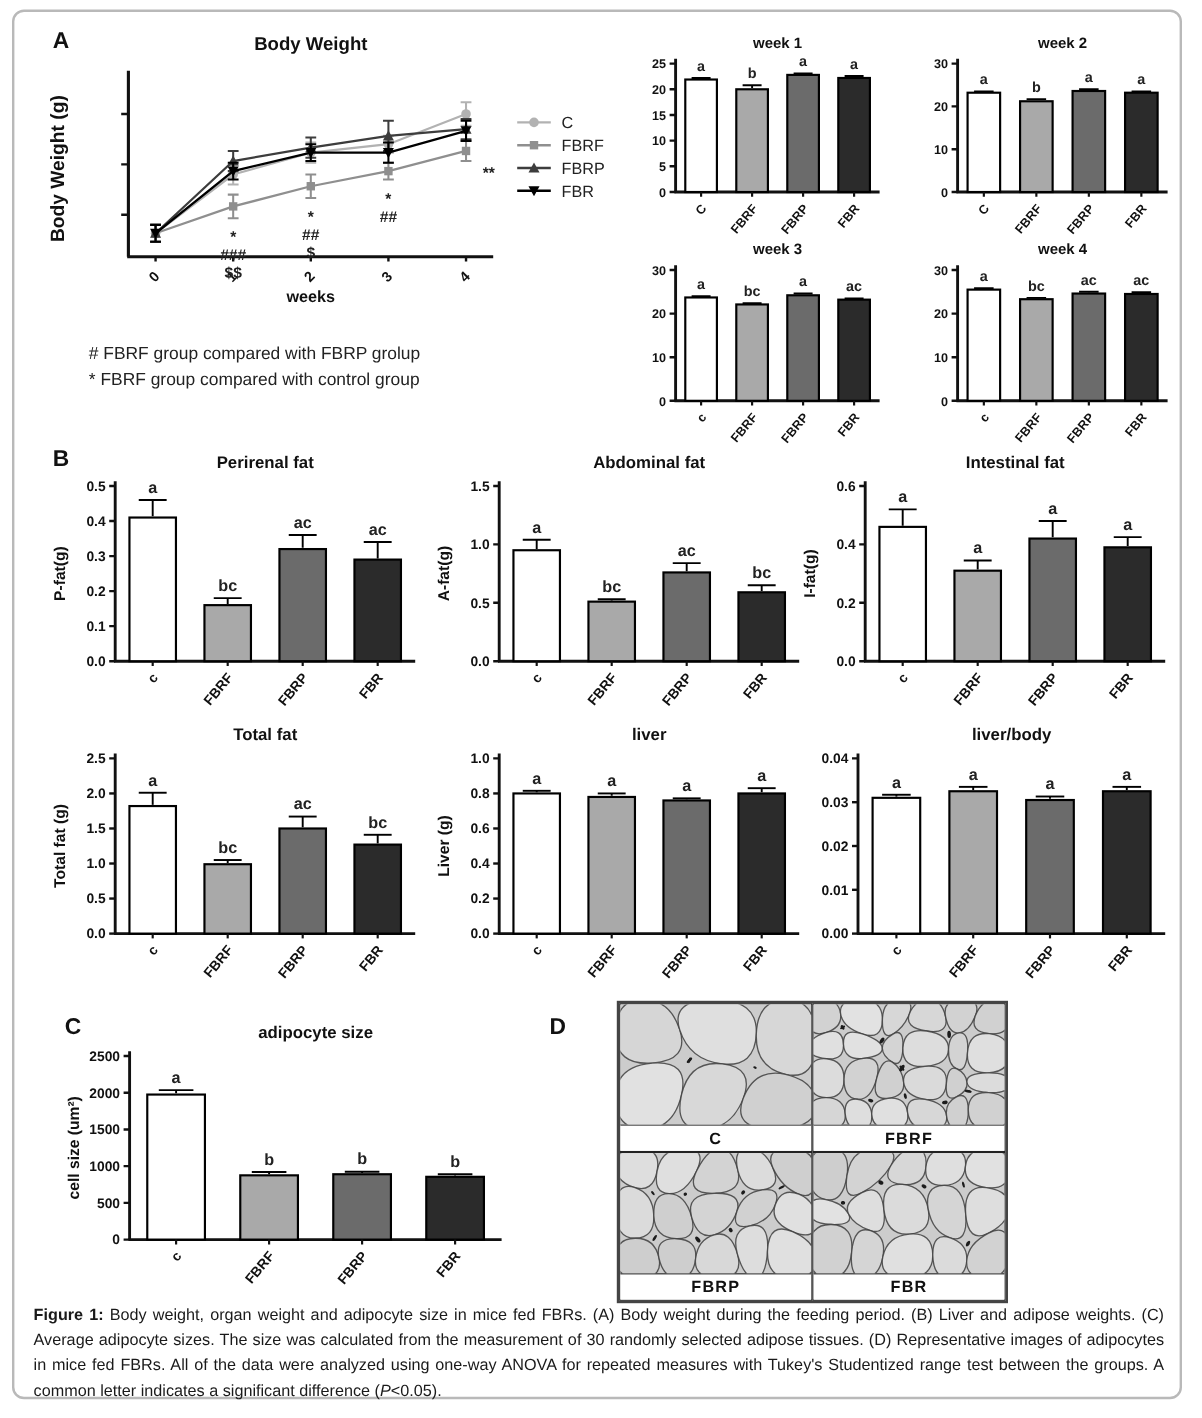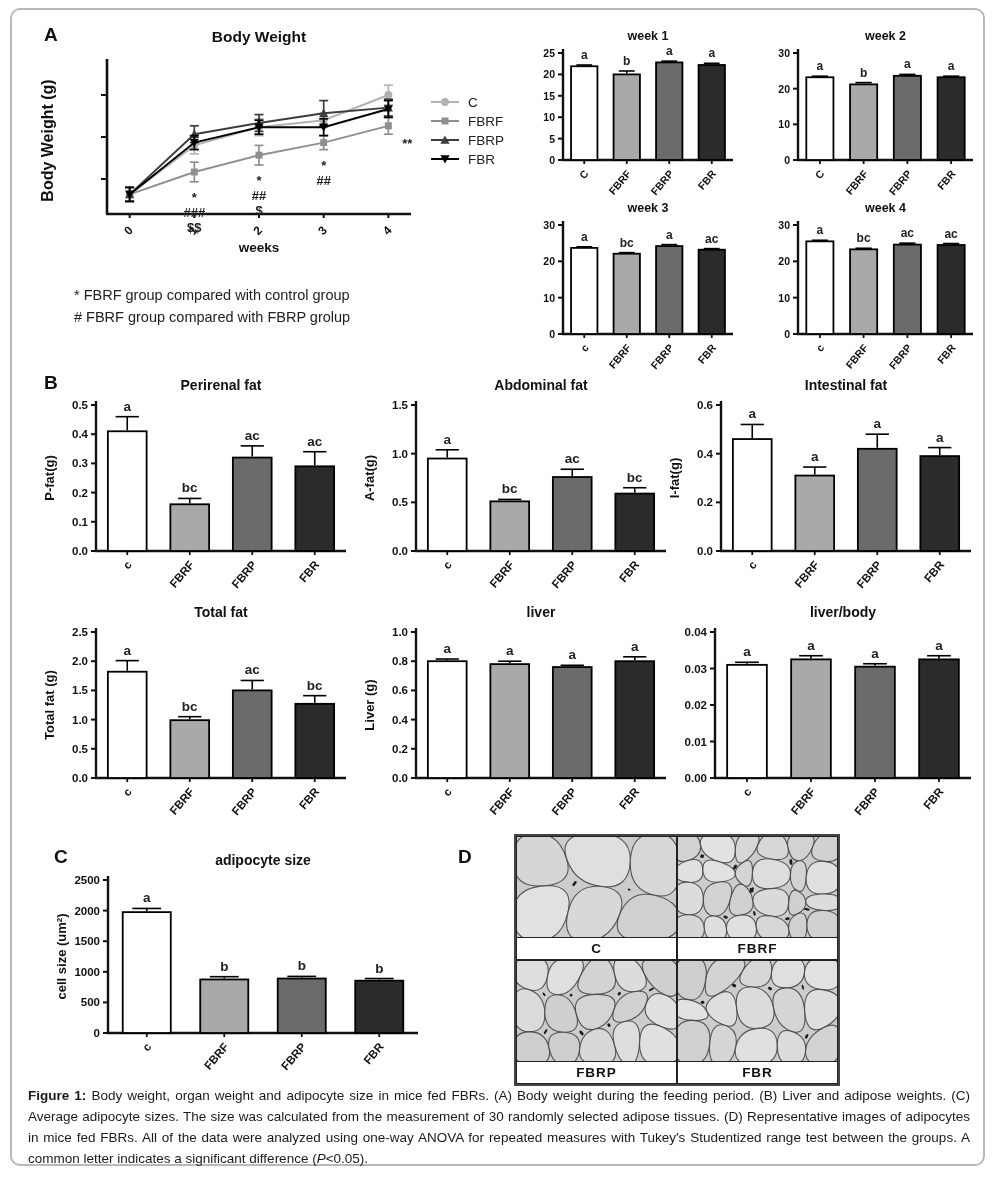--- a/index.html
+++ b/index.html
@@ -182,22 +182,22 @@
       <div class="legend-item">
         <svg width="30" height="12">
           <line x1="1" y1="6" x2="29" y2="6" stroke="#000000" stroke-width="2"></line>
           <path d="M 15 10.6 L 10.4 2.2 L 19.6 2.2 Z" fill="#000000"></path>
         </svg>
         <span class="lab">FBR</span>
       </div>
     </div>
 
   <div class="abs footnotes" style="left:62px; top:274px;">
+    <div># FBRF group compared with FBRP grolup</div>
     <div>* FBRF group compared with control group</div>
-    <div># FBRF group compared with FBRP grolup</div>
   </div>
 
   <svg class="abs" style="left:513px; top:17px;" width="220" height="170" viewBox="0 0 220 170">
       <text x="123" y="13" text-anchor="middle" font-size="12.5" font-weight="700" fill="#111111">week 1</text>
       <line x1="38" y1="22" x2="38" y2="133" stroke="#111111" stroke-width="2.4"></line>
       <line x1="37" y1="133" x2="208" y2="133" stroke="#111111" stroke-width="2.4"></line>
       <line x1="33" y1="133" x2="38" y2="133" stroke="#111111" stroke-width="2"></line>
       <text x="30" y="137" text-anchor="end" font-size="10.5" font-weight="700" fill="#111111">0</text>
       <line x1="33" y1="111.60000000000001" x2="38" y2="111.60000000000001" stroke="#111111" stroke-width="2"></line>
       <text x="30" y="115.60000000000001" text-anchor="end" font-size="10.5" font-weight="700" fill="#111111">5</text>

